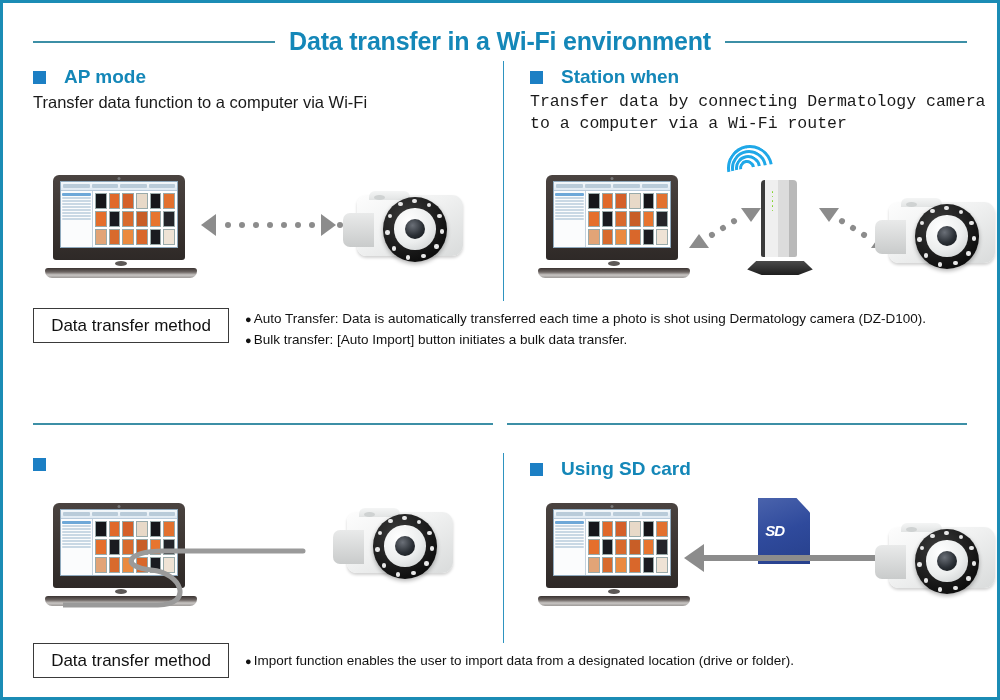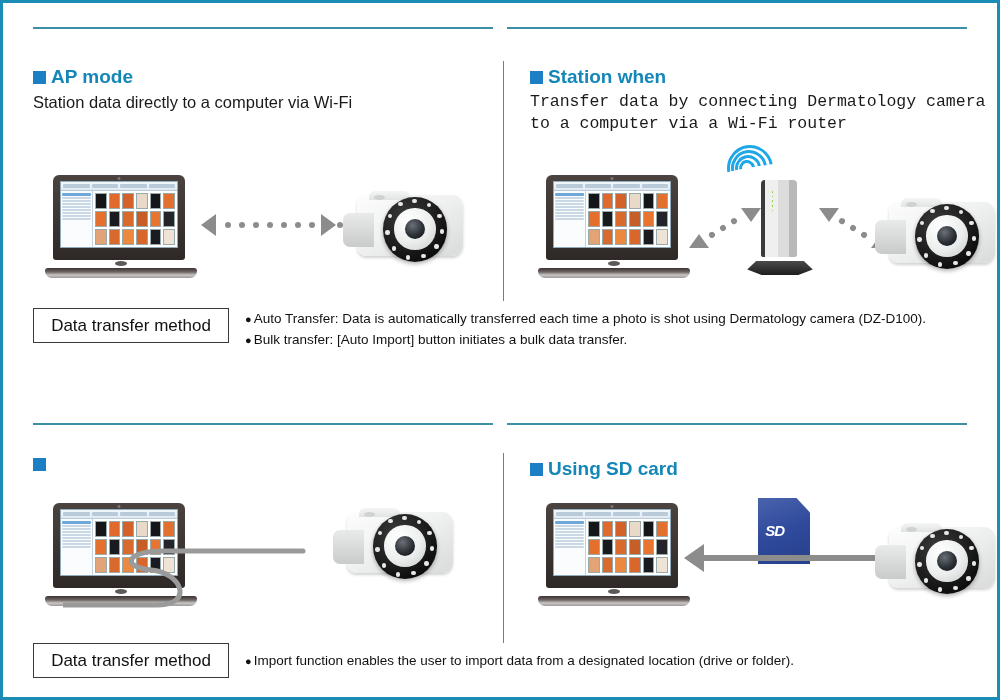--- a/index.html
+++ b/index.html
@@ -32,21 +32,21 @@
     color:#1487B8;
     font-weight:bold;
     font-size:25px;
     letter-spacing:-0.2px;
     white-space:nowrap;
   }
 
   
   .sub-head{
     position:absolute;
-    display:flex;align-items:center;gap:5px;
+    display:flex;align-items:center;gap:18px;
     white-space:nowrap;
   }
   .sq{
     width:13px;height:13px;background:#1C7FC4;display:inline-block;
     flex:0 0 auto;
   }
   .sub-title{
     color:#1487B8;font-weight:bold;font-size:19px;
   }
   .sub-desc{
@@ -197,30 +197,31 @@
       color:#fff;font-weight:bold;font-size:15px;font-style:italic;
       font-family:"Liberation Sans",sans-serif;letter-spacing:-1px;}
 </style>
 </head>
 <body>
 
 <div class="page">
 
   <div class="section-head" style="top:24px;">
     <span class="rule"></span>
+    <span class="section-title">Data transfer in a Wi-Fi environment</span>
     <span class="rule"></span>
   </div>
 
   <div class="vdiv" style="left:500px;top:58px;height:240px;"></div>
 
   <div class="sub-head" style="left:30px;top:63px;">
     <span class="sq"></span>
     <span class="sub-title">AP mode</span>
   </div>
-  <div class="sub-desc" style="left:30px;top:88px;width:450px;">Station data directly to a computer via Wi-Fi</div>
+  <div class="sub-desc" style="left:30px;top:88px;width:450px;">Transfer data function to a computer via Wi-Fi</div>
 
   <div class="sub-head" style="left:527px;top:63px;">
     <span class="sq"></span>
     <span class="sub-title">Station when</span>
   </div>
   <div class="sub-desc" style="left:527px;top:88px;width:460px;font-family:Liberation Mono, monospace;">Transfer data by connecting Dermatology camera
 to a computer via a Wi-Fi router</div>
 
   <div class="laptop" style="left:42px;top:172px;width:152px;height:110px;">
     <div class="lid" style="width:132px;height:85px;left:8px;">

